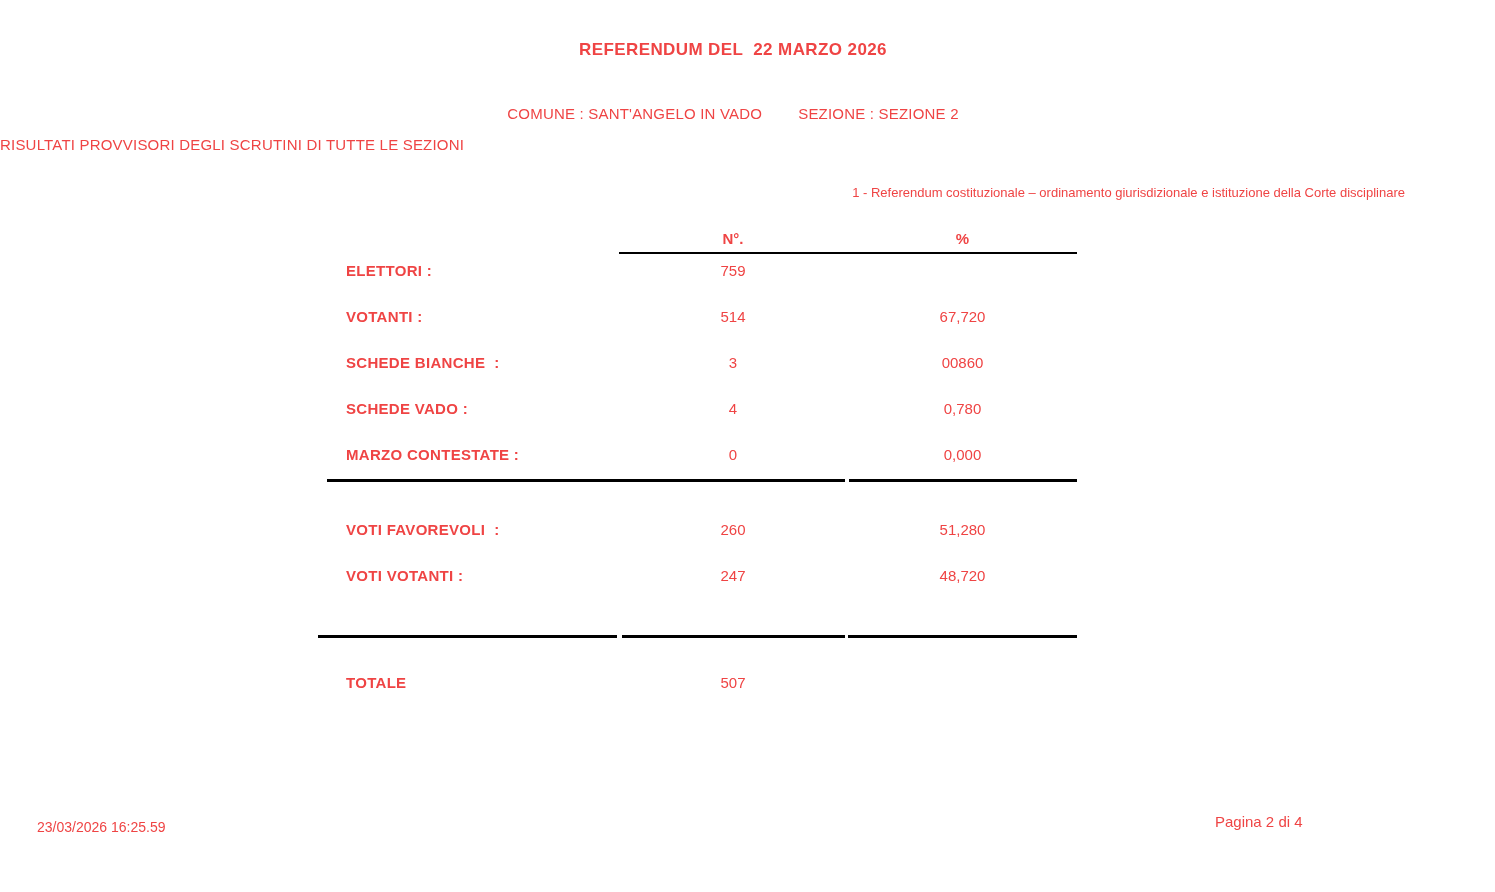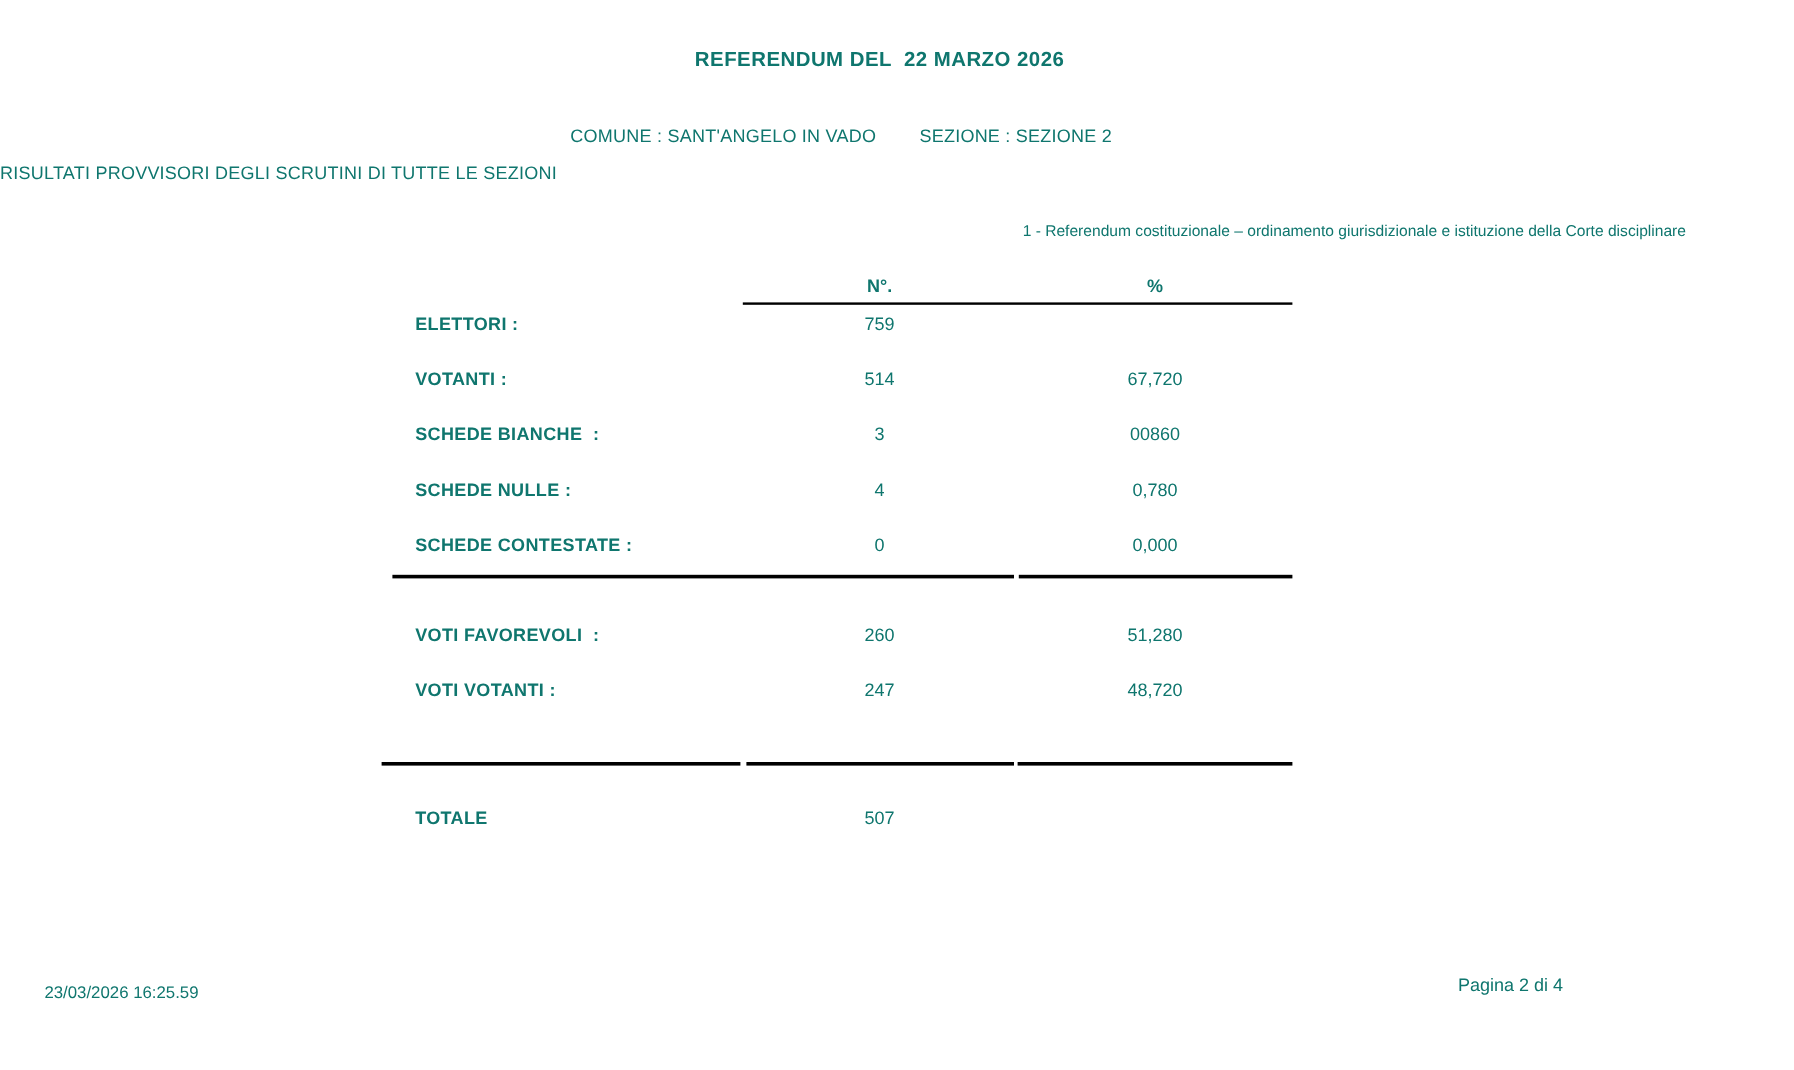--- a/index.html
+++ b/index.html
@@ -6,21 +6,21 @@
     margin: 0;
     padding: 0;
     background: #ffffff;
   }
   .page {
     position: relative;
     width: 1495px;
     height: 892px;
     background: #ffffff;
     font-family: "Liberation Sans", sans-serif;
-    color: #0f766e;
+    color: #ef4444;
     overflow: hidden;
   }
   .doc-title {
     position: absolute;
     top: 40px;
     left: 0;
     width: 1466px;
     text-align: center;
     font-weight: bold;
     font-size: 17px;
@@ -31,20 +31,21 @@
     position: absolute;
     top: 105px;
     left: 0;
     width: 1402px;
     display: flex;
     justify-content: center;
     gap: 36px;
     font-size: 15px;
     letter-spacing: 0.2px;
     white-space: pre;
+    padding-left: 32px;
   }
   .subtitle-line {
     position: absolute;
     top: 136px;
     left: 0;
     width: 1402px;
     text-align: left;
     font-size: 15px;
     letter-spacing: 0.2px;
     white-space: pre;
@@ -145,27 +146,27 @@
     <span class="cell-pct">67,720</span>
   </div>
 
   <div class="t-row" style="top:354px">
     <span class="cell-label">SCHEDE BIANCHE  :</span>
     <span class="cell-n">3</span>
     <span class="cell-pct">00860</span>
   </div>
 
   <div class="t-row" style="top:400px">
-    <span class="cell-label">SCHEDE NULLE :</span>
+    <span class="cell-label">SCHEDE VADO :</span>
     <span class="cell-n">4</span>
     <span class="cell-pct">0,780</span>
   </div>
 
   <div class="t-row" style="top:446px">
-    <span class="cell-label">SCHEDE CONTESTATE :</span>
+    <span class="cell-label">MARZO CONTESTATE :</span>
     <span class="cell-n">0</span>
     <span class="cell-pct">0,000</span>
   </div>
 
   <div class="rule rule-a1"></div>
   <div class="rule rule-a2"></div>
 
   <div class="t-row" style="top:521px">
     <span class="cell-label">VOTI FAVOREVOLI  :</span>
     <span class="cell-n">260</span>

